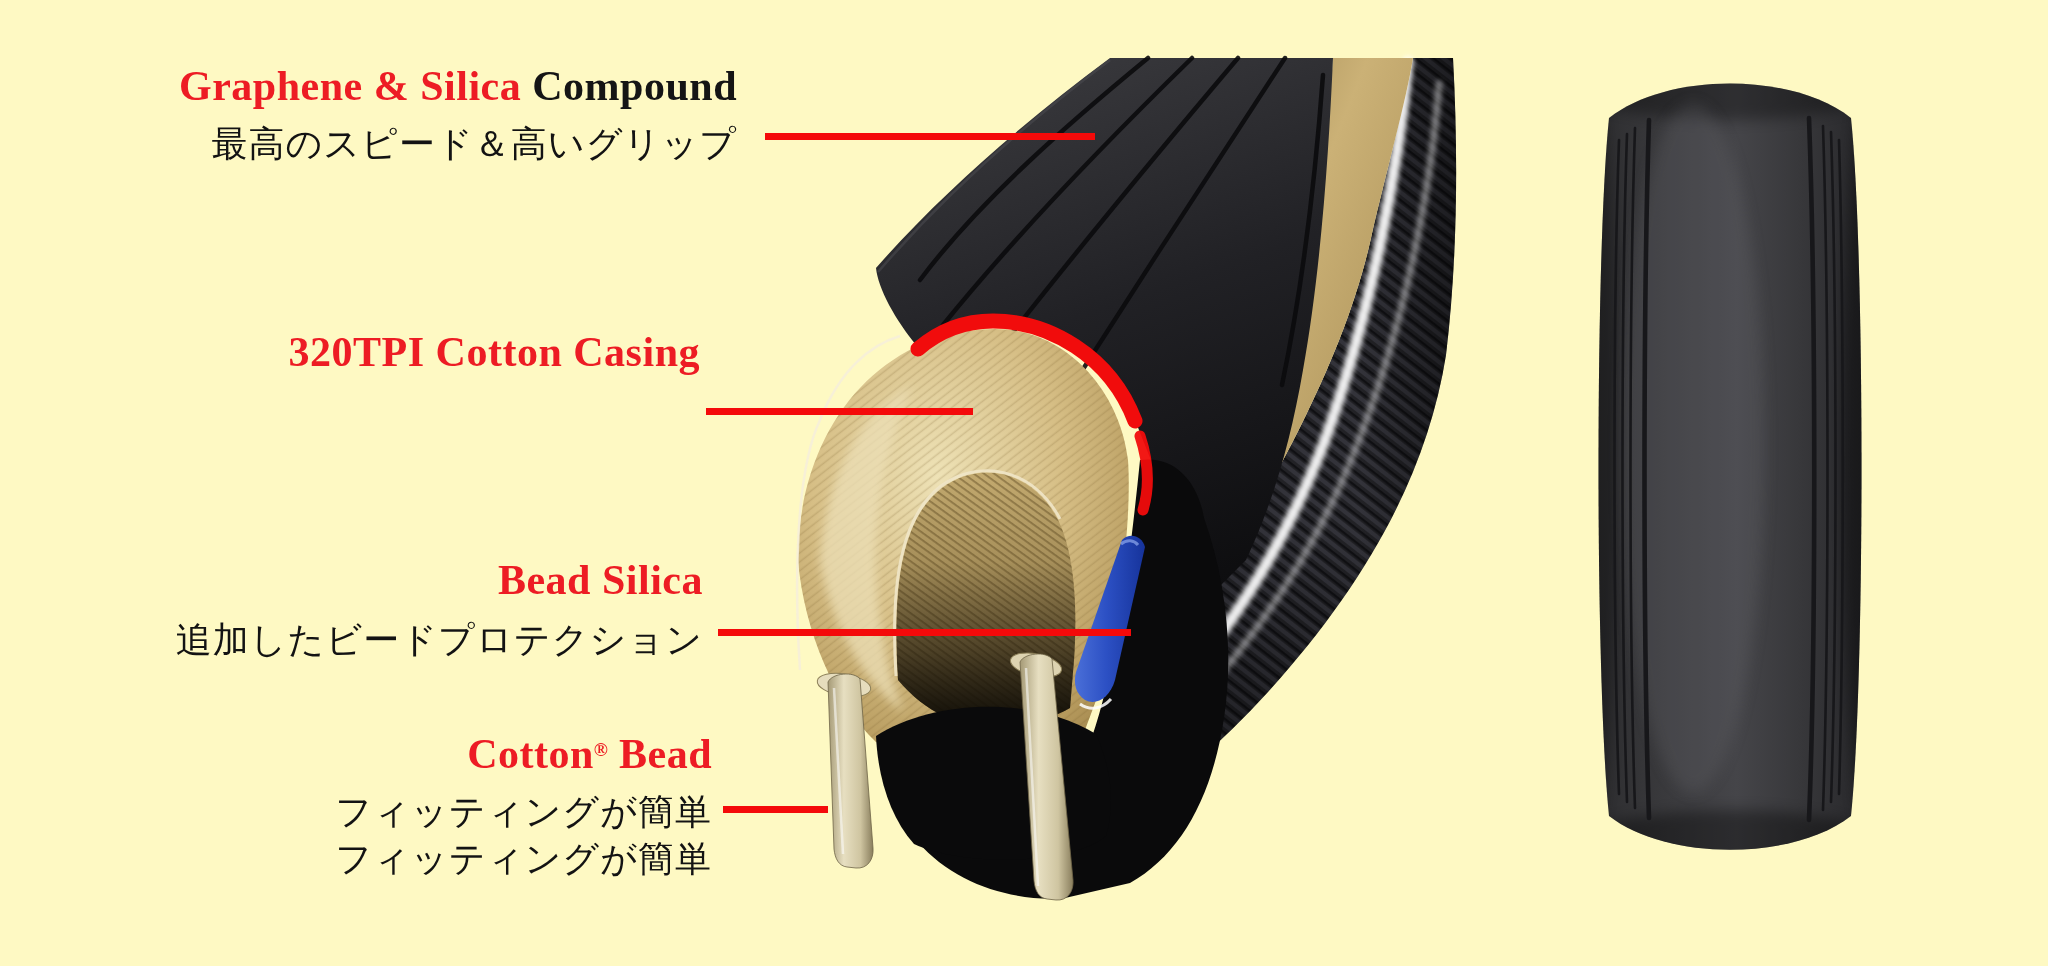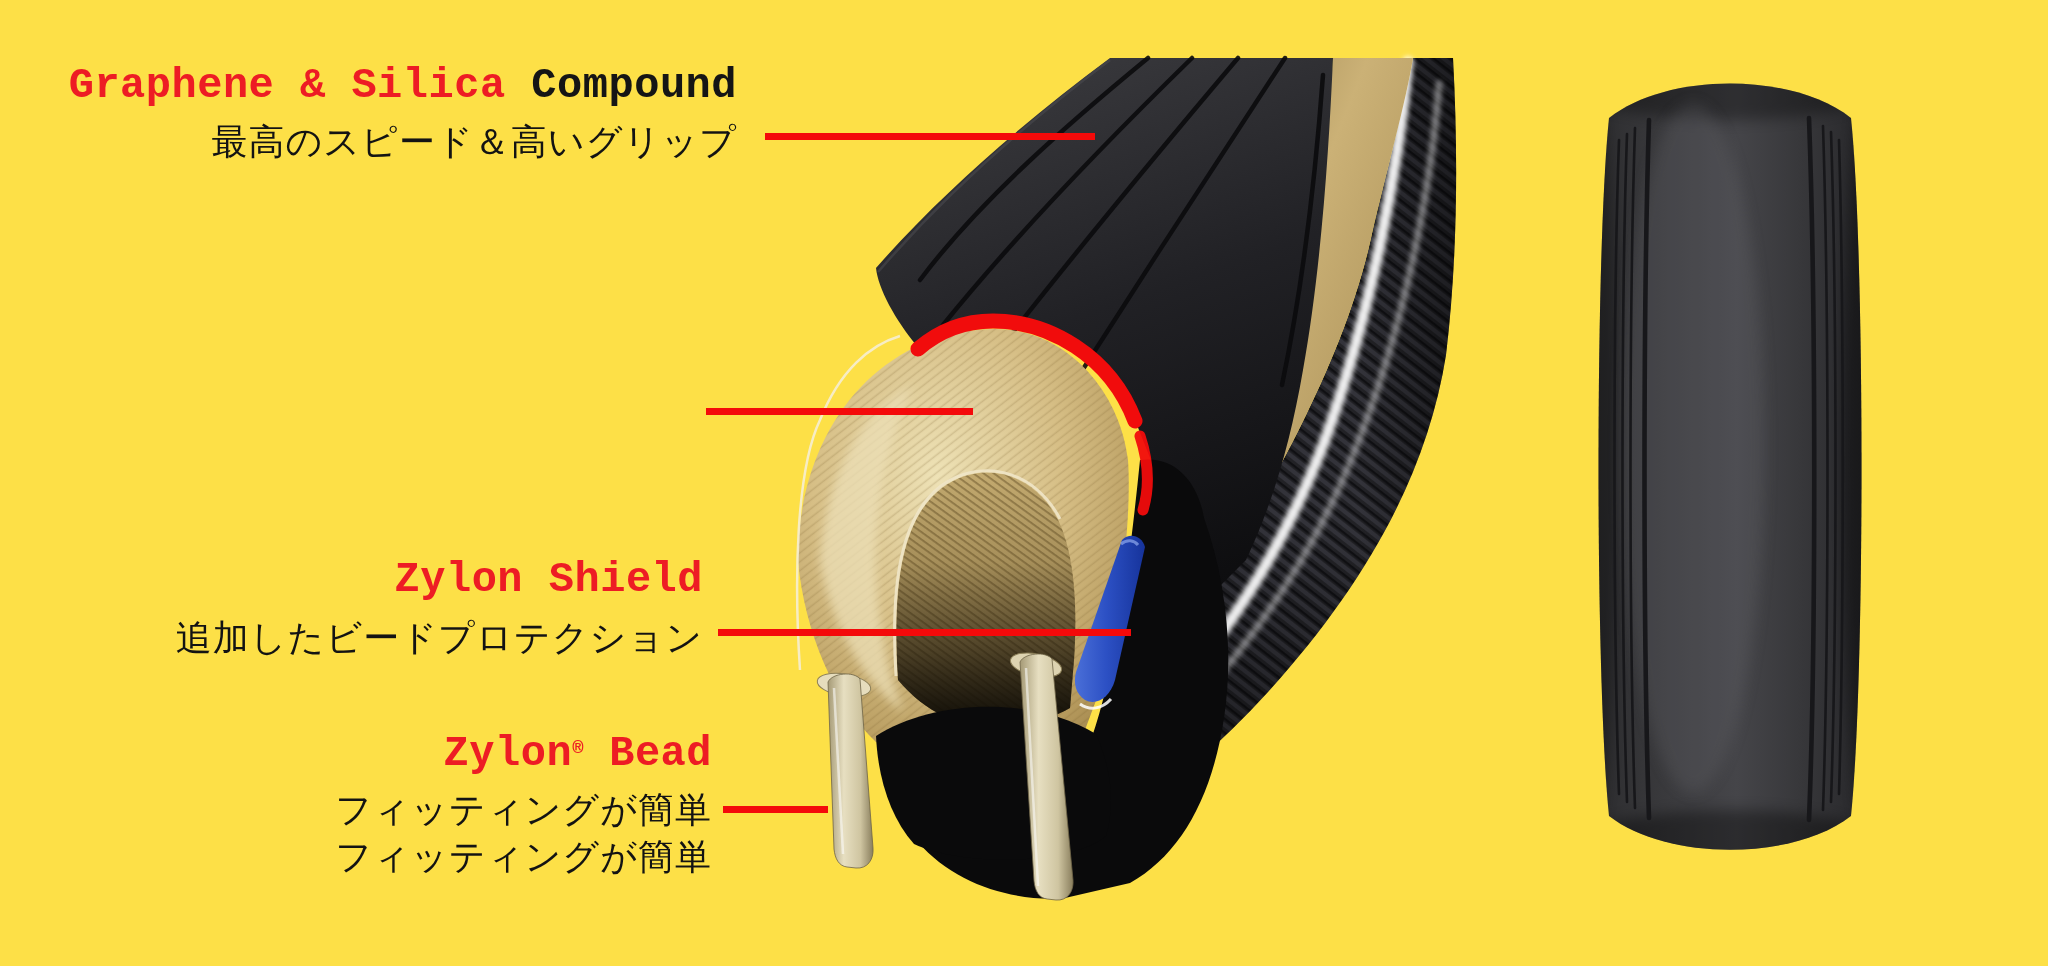--- a/index.html
+++ b/index.html
@@ -1,18 +1,18 @@
 <!DOCTYPE html>
 <html><head>
 <meta charset="utf-8">
 <style>
   html,body{margin:0;padding:0;background:#ffffff;}
   .stage{
-    position:relative;width:2048px;height:966px;background:#fde047;overflow:hidden;
-    font-family:Liberation Mono, monospace;
+    position:relative;width:2048px;height:966px;background:#fef9c3;overflow:hidden;
+    font-family:Liberation Serif, serif;
   }
   .callout{position:absolute;text-align:right;white-space:nowrap;z-index:4;}
   .callout .title{font-size:42px;font-weight:700;letter-spacing:.5px;color:#151515;line-height:1.16;}
   .callout .accent{color:#ed1c24;}
   .callout sup.reg{font-size:0.45em;vertical-align:0.62em;letter-spacing:0;}
   .callout .jp{font-size:36px;color:#131313;letter-spacing:1px;line-height:1.31;margin-top:10px;}
   .c1{top:62px;right:1311px;}
   .c2{top:328px;right:1348px;}
   .c3{top:556px;right:1345px;}
   .c4{top:730px;right:1336px;}
@@ -196,29 +196,30 @@
       </g>
     </g>
   </svg>
 
   <div class="callout c1">
     <div class="title"><span class="accent">Graphene &amp; Silica</span><span> Compound</span></div>
     <div class="jp">最高のスピード＆高いグリップ</div>
   </div>
 
   <div class="callout c2">
+    <div class="title"><span class="accent">320TPI Cotton Casing</span><span></span></div>
   </div>
 
   <div class="callout c3">
-    <div class="title"><span class="accent">Zylon Shield</span><span></span></div>
+    <div class="title"><span class="accent">Bead Silica</span><span></span></div>
     <div class="jp" style="margin-top:12px;">追加したビードプロテクション</div>
   </div>
 
   <div class="callout c4">
-    <div class="title"><span class="accent">Zylon</span><sup class="accent reg">®</sup><span class="accent"> Bead</span></div>
+    <div class="title"><span class="accent">Cotton</span><sup class="accent reg">®</sup><span class="accent"> Bead</span></div>
     <div class="jp">フィッティングが簡単</div>
     <div class="jp" style="margin-top:0;">フィッティングが簡単</div>
   </div>
 
   <div class="leader l1"></div>
   <div class="leader l2"></div>
   <div class="leader l3"></div>
   <div class="leader l4"></div>
 
 </div>

